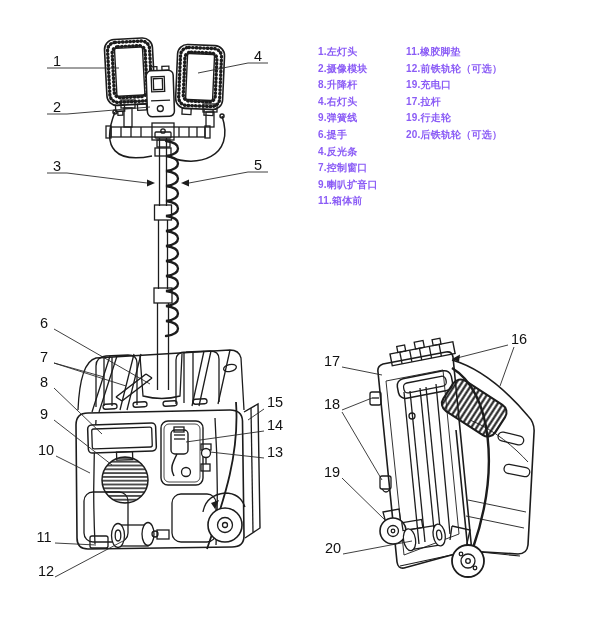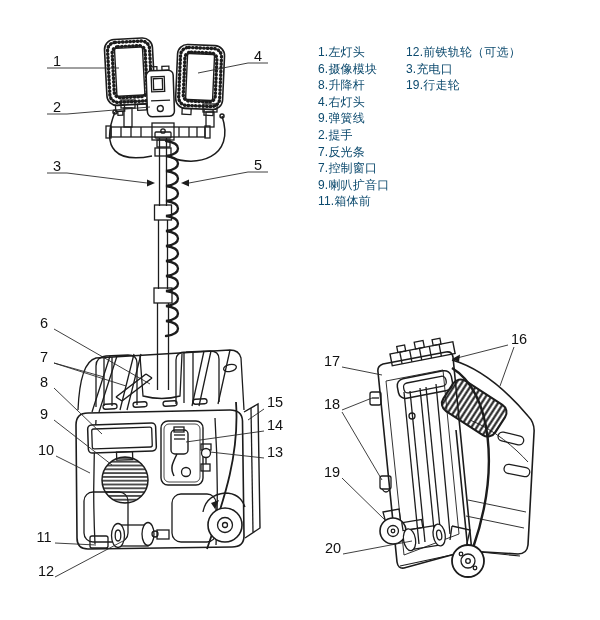--- a/index.html
+++ b/index.html
@@ -4,22 +4,22 @@
 <style>
   html,body{margin:0;padding:0;}
   body{
     width:600px;height:620px;background:#ffffff;position:relative;overflow:hidden;
     font-family:"Liberation Sans","DejaVu Sans",sans-serif;
   }
   #stage{position:absolute;left:0;top:0;width:600px;height:620px;}
   svg{position:absolute;left:0;top:0;}
   .legend-col{position:absolute;top:44px;}
   .lg-row{
-    height:16.6px;line-height:16.6px;font-size:12px;font-weight:400;
-    color:#0c4a6e;white-space:nowrap;letter-spacing:.2px;
+    height:16.6px;line-height:16.6px;font-size:10px;font-weight:700;
+    color:#8b5cf6;white-space:nowrap;letter-spacing:.2px;
   }
   .co{font-size:14.5px;fill:#111;font-family:"Liberation Sans","DejaVu Sans",sans-serif;}
 </style>
 </head>
 <body>
 
 <div id="stage">
 
   <svg width="600" height="620" viewBox="0 0 600 620">
     <defs>
@@ -311,28 +311,31 @@
       <text class="co" x="519" y="344">16</text>
       <text class="co" x="332" y="366">17</text>
       <text class="co" x="332" y="409">18</text>
       <text class="co" x="332" y="477">19</text>
       <text class="co" x="333" y="553">20</text>
     </g>
   </svg>
 
   <div class="legend-col" style="left:318px">
     <div class="lg-row">1.左灯头</div>
-    <div class="lg-row">6.摄像模块</div>
+    <div class="lg-row">2.摄像模块</div>
     <div class="lg-row">8.升降杆</div>
     <div class="lg-row">4.右灯头</div>
     <div class="lg-row">9.弹簧线</div>
-    <div class="lg-row">2.提手</div>
-    <div class="lg-row">7.反光条</div>
+    <div class="lg-row">6.提手</div>
+    <div class="lg-row">4.反光条</div>
     <div class="lg-row">7.控制窗口</div>
     <div class="lg-row">9.喇叭扩音口</div>
     <div class="lg-row">11.箱体前</div>
   </div>
   <div class="legend-col" style="left:406px">
+    <div class="lg-row">11.橡胶脚垫</div>
     <div class="lg-row">12.前铁轨轮（可选）</div>
-    <div class="lg-row">3.充电口</div>
+    <div class="lg-row">19.充电口</div>
+    <div class="lg-row">17.拉杆</div>
     <div class="lg-row">19.行走轮</div>
+    <div class="lg-row">20.后铁轨轮（可选）</div>
   </div>
 </div>
 
 </body></html>

